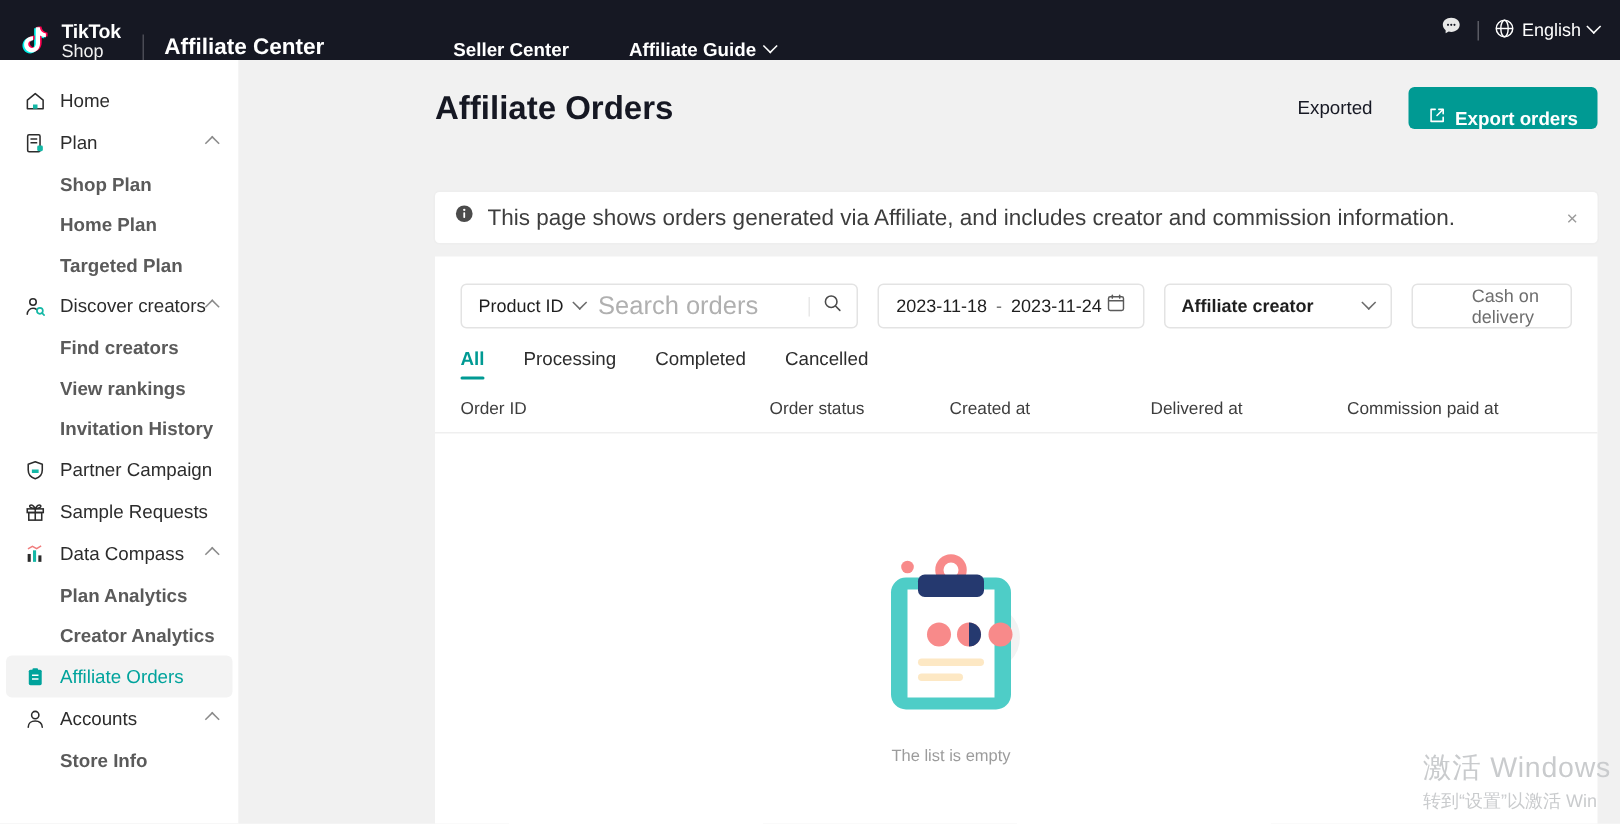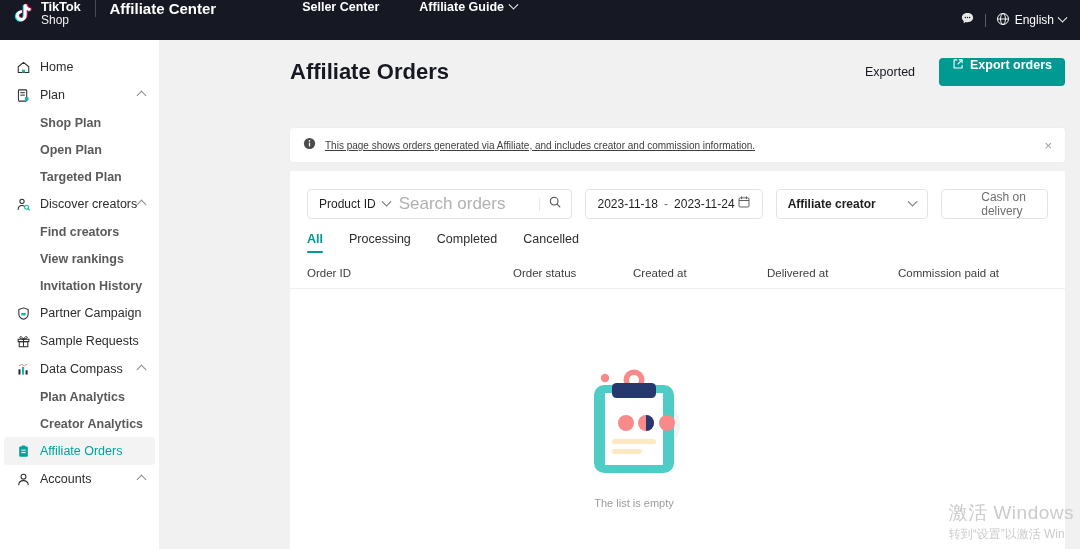--- a/index.html
+++ b/index.html
@@ -8,21 +8,21 @@
     overflow: hidden;
     background: #f1f1f1;
     font-family: "Liberation Sans", sans-serif;
     -webkit-font-smoothing: antialiased;
   }
   .app { position: relative; width: 1080px; height: 549px; }
 
   
   .topbar {
     position: absolute; top: 0; left: 0; width: 1080px; height: 40px;
-    background: #161823; display: flex; align-items: flex-start;
+    background: #161823; display: flex; align-items: flex-end;
   }
   .logo-block { display: flex; align-items: center; padding-left: 12px; }
   .tiktok-note { position: relative; width: 24px; height: 24px; margin-right: 5px; }
   .logo-text { line-height: 1.0; }
   .logo-text .l1 { font-size: 13px; font-weight: bold; color: #ffffff; letter-spacing: -0.2px; display:block; }
   .logo-text .l2 { font-size: 12px; font-weight: 400; color: #f2f2f2; display:block; margin-top: 1px; }
   .vdiv { width: 1px; height: 17px; background: #4a4b55; margin: 0 14px; }
   .app-title { font-size: 15px; font-weight: bold; color: #ffffff; }
   .topnav { display: flex; align-items: center; margin-left: 86px; gap: 40px; }
   .topnav-item {
@@ -74,30 +74,30 @@
   .page-title { font-size: 22px; font-weight: bold; color: #161823; }
   .head-actions { margin-left: auto; display: flex; align-items: center; gap: 10px; }
   .btn-ghost {
     background: #f1f1f1; color: #161823; font-size: 12.5px;
     border: none; border-radius: 4px; padding: 0 14px; height: 28px;
     display:flex; align-items:center; cursor: pointer;
   }
   .btn-primary {
     background: #009a93; color: #ffffff; font-size: 12.5px; font-weight: bold;
     border: none; border-radius: 4px; padding: 0 13px; height: 28px;
-    display: flex; align-items: flex-start; gap: 6px; cursor: pointer;
+    display: flex; align-items: flex-end; gap: 6px; cursor: pointer;
   }
 
   .banner {
     position: absolute; top: 88px; left: 131px; width: 775px; height: 34px;
     background: #ffffff; border-radius: 3px;
     display: flex; align-items: center; padding: 0 13px;
     box-shadow: 0 0 0 1px #eeeeee;
   }
-  .banner .btxt { font-size: 10px; color: #3d3d3d; margin-left: 9px; text-decoration: underline; }
+  .banner .btxt { font-size: 15px; color: #3d3d3d; margin-left: 9px; }
   .banner .bclose { margin-left: auto; color: #9b9b9b; font-size: 13px; cursor: pointer; line-height: 1; }
 
   .panel {
     position: absolute; top: 131px; left: 131px; width: 775px; height: 418px;
     background: #ffffff;
   }
   .filters { display: flex; align-items: center; gap: 13px; padding: 18px 17px 0 17px; border-radius: 23px; }
   .f-box {
     height: 30px; border: 1px solid #e3e3e3; border-radius: 4px;
     display: flex; align-items: center; background: #ffffff;
@@ -221,21 +221,21 @@
       <span class="lbl">Plan</span>
       <span class="arrow">
           <span class="chev-up"></span>
         </span>
     </div>
 
     <div class="nav-row sub">
       <span class="lbl">Shop Plan</span>
     </div>
     <div class="nav-row sub">
-      <span class="lbl">Open Plan</span>
+      <span class="lbl">Home Plan</span>
     </div>
     <div class="nav-row sub">
       <span class="lbl">Targeted Plan</span>
     </div>
 
     <div class="nav-row">
       <span class="ico">
         <svg width="15" height="15" viewBox="0 0 16 16">
           <circle cx="6.4" cy="4.6" r="2.3" fill="none" stroke="#2c2c2c" stroke-width="1.1"></circle>
           <path d="M2.3 13.4c0-2.6 1.9-4.3 4.1-4.3 1 0 1.9.3 2.6.9" fill="none" stroke="#2c2c2c" stroke-width="1.1" stroke-linecap="round"></path>
@@ -322,20 +322,23 @@
           <circle cx="8" cy="5" r="2.6" fill="none" stroke="#2c2c2c" stroke-width="1.1"></circle>
           <path d="M3 13.6c0-2.7 2.2-4.4 5-4.4s5 1.7 5 4.4" fill="none" stroke="#2c2c2c" stroke-width="1.1" stroke-linecap="round"></path>
         </svg>
       </span>
       <span class="lbl">Accounts</span>
       <span class="arrow">
           <span class="chev-up"></span>
         </span>
     </div>
 
+    <div class="nav-row sub">
+      <span class="lbl">Store Info</span>
+    </div>
   </div>
 
   <div class="main">
 
     <div class="page-head">
       <div class="page-title">Affiliate Orders</div>
       <div class="head-actions">
         <button class="btn-ghost">
           <span>Exported</span>
         </button>

